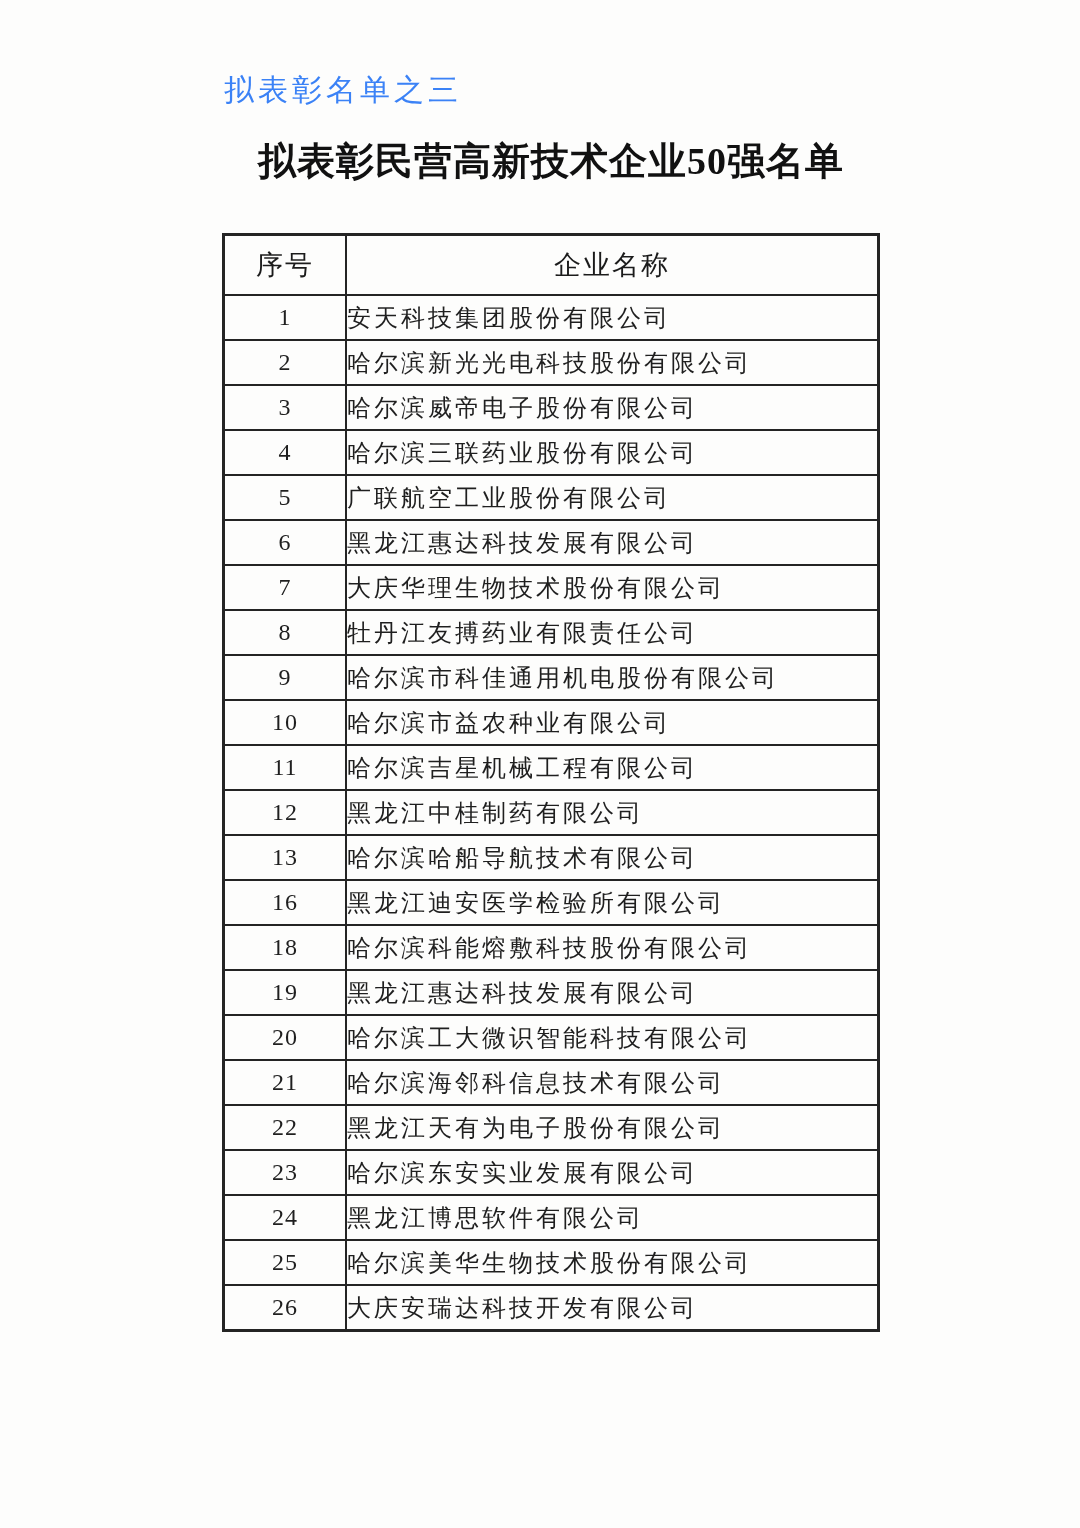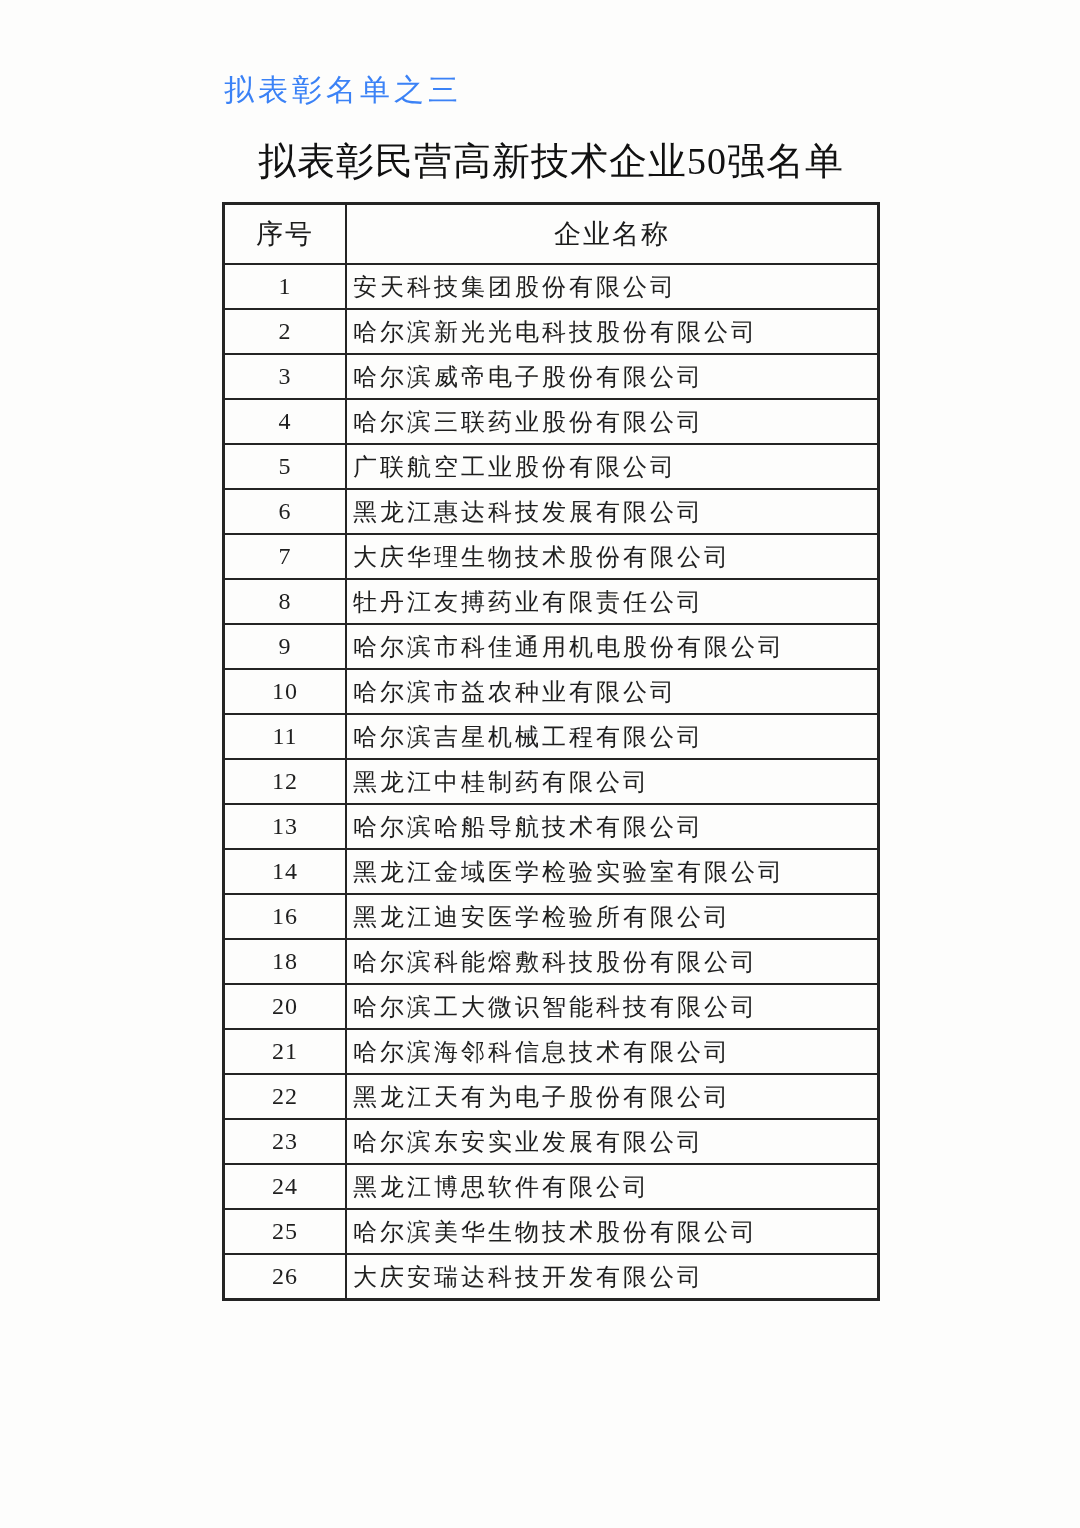--- a/index.html
+++ b/index.html
@@ -27,21 +27,21 @@
     color: #3b82f6;
     white-space: nowrap;
   }
   .main-title {
     position: absolute;
     left: 222px;
     top: 136px;
     width: 658px;
     text-align: center;
     font-family: "Liberation Serif", "DejaVu Serif", serif;
-    font-weight: normal;
+    font-weight: bold;
     font-size: 38px;
     letter-spacing: 1px;
     color: #111;
     white-space: nowrap;
   }
   table.company-table {
     position: absolute;
     left: 222px;
     top: 202px;
     width: 658px;
@@ -49,20 +49,21 @@
     table-layout: fixed;
     background: transparent;
   }
   table.company-table, 
   table.company-table th, 
   table.company-table td {
     border: 2px solid #242424;
   }
   table.company-table {
     border-width: 3px;
+    margin-top: 31px;
   }
   th.col-no-h { width: 118px; }
   th {
     height: 56px;
     font-family: "Liberation Sans", "DejaVu Sans", sans-serif;
     font-weight: 500;
     font-size: 27px;
     letter-spacing: 2px;
     color: #1b1b1b;
     text-align: center;
@@ -74,21 +75,21 @@
     color: #1f1f1f;
     vertical-align: middle;
   }
   td.col-no {
     text-align: center;
     letter-spacing: 1px;
     font-family: "Liberation Serif", "DejaVu Serif", serif;
   }
   td.col-name {
     text-align: left;
-    padding-left: 6px;
+    padding-left: 0;
     letter-spacing: 3px;
     white-space: nowrap;
     overflow: hidden;
     font-family: Liberation Mono, monospace;
   }
 </style>
 </head>
 <body>
 
 <div class="page">
@@ -151,32 +152,32 @@
         </tr>
         <tr>
           <td class="col-no">12</td>
           <td class="col-name">黑龙江中桂制药有限公司</td>
         </tr>
         <tr>
           <td class="col-no">13</td>
           <td class="col-name">哈尔滨哈船导航技术有限公司</td>
         </tr>
         <tr>
-          <td class="col-no">14</td>
-          <td class="col-name">黑龙江金域医学检验实验室有限公司</td>
-        </tr>
-        <tr>
           <td class="col-no">16</td>
           <td class="col-name">黑龙江迪安医学检验所有限公司</td>
         </tr>
         <tr>
           <td class="col-no">18</td>
           <td class="col-name">哈尔滨科能熔敷科技股份有限公司</td>
         </tr>
         <tr>
+          <td class="col-no">19</td>
+          <td class="col-name">黑龙江惠达科技发展有限公司</td>
+        </tr>
+        <tr>
           <td class="col-no">20</td>
           <td class="col-name">哈尔滨工大微识智能科技有限公司</td>
         </tr>
         <tr>
           <td class="col-no">21</td>
           <td class="col-name">哈尔滨海邻科信息技术有限公司</td>
         </tr>
         <tr>
           <td class="col-no">22</td>
           <td class="col-name">黑龙江天有为电子股份有限公司</td>

